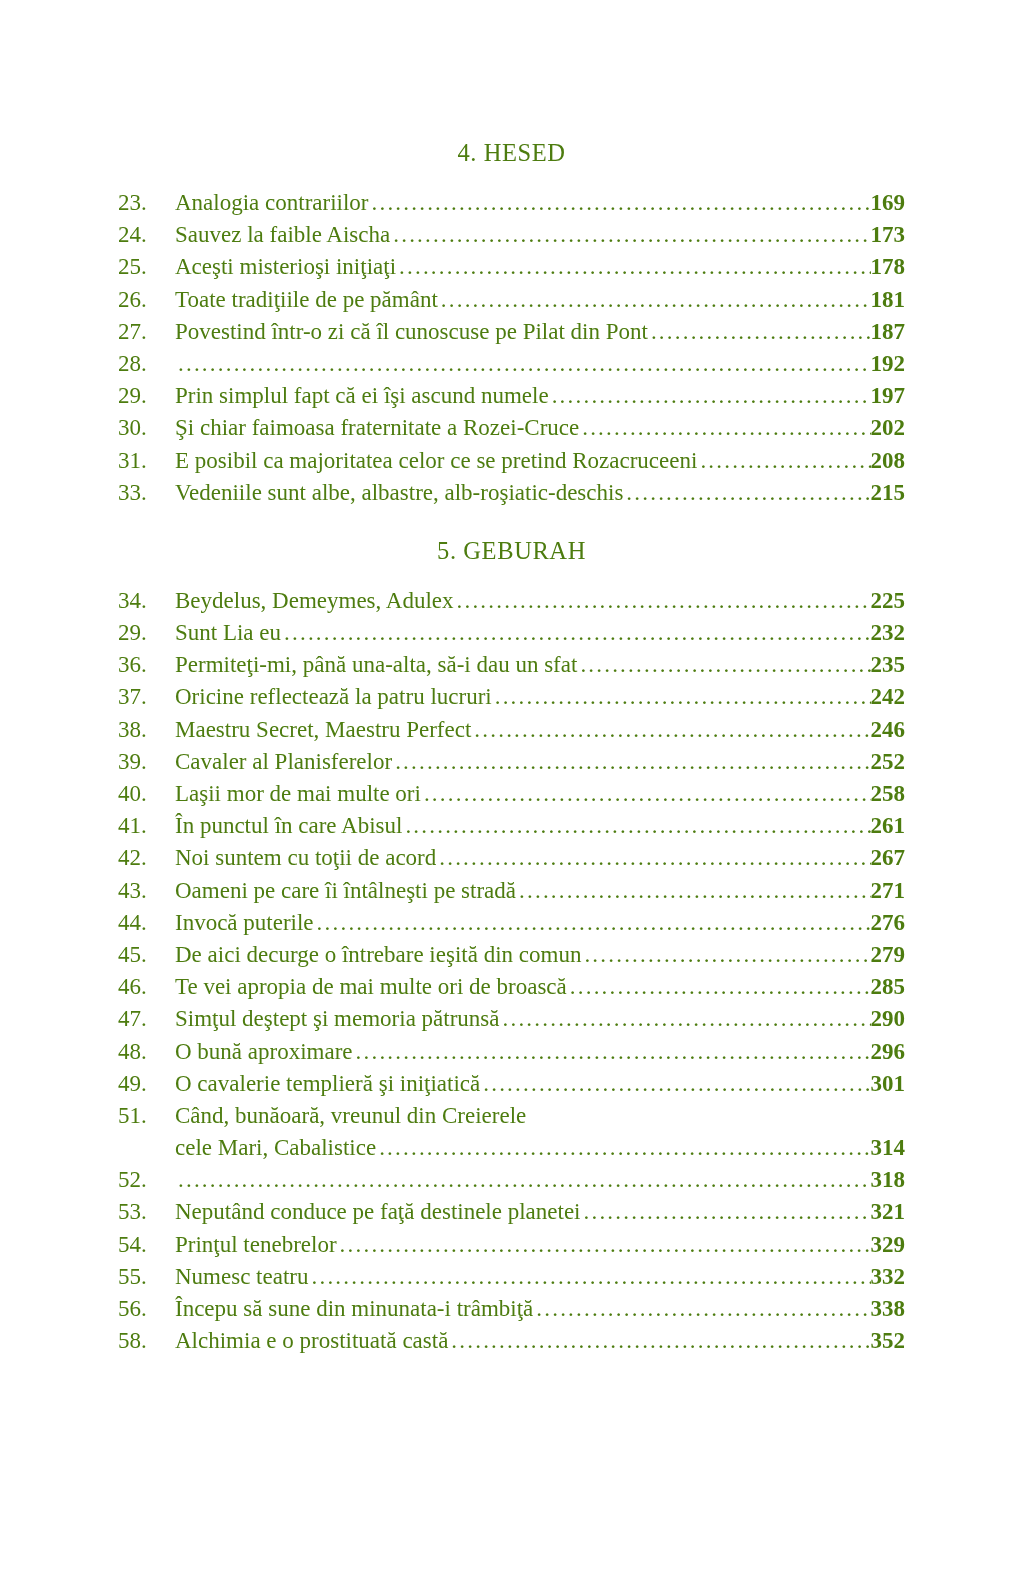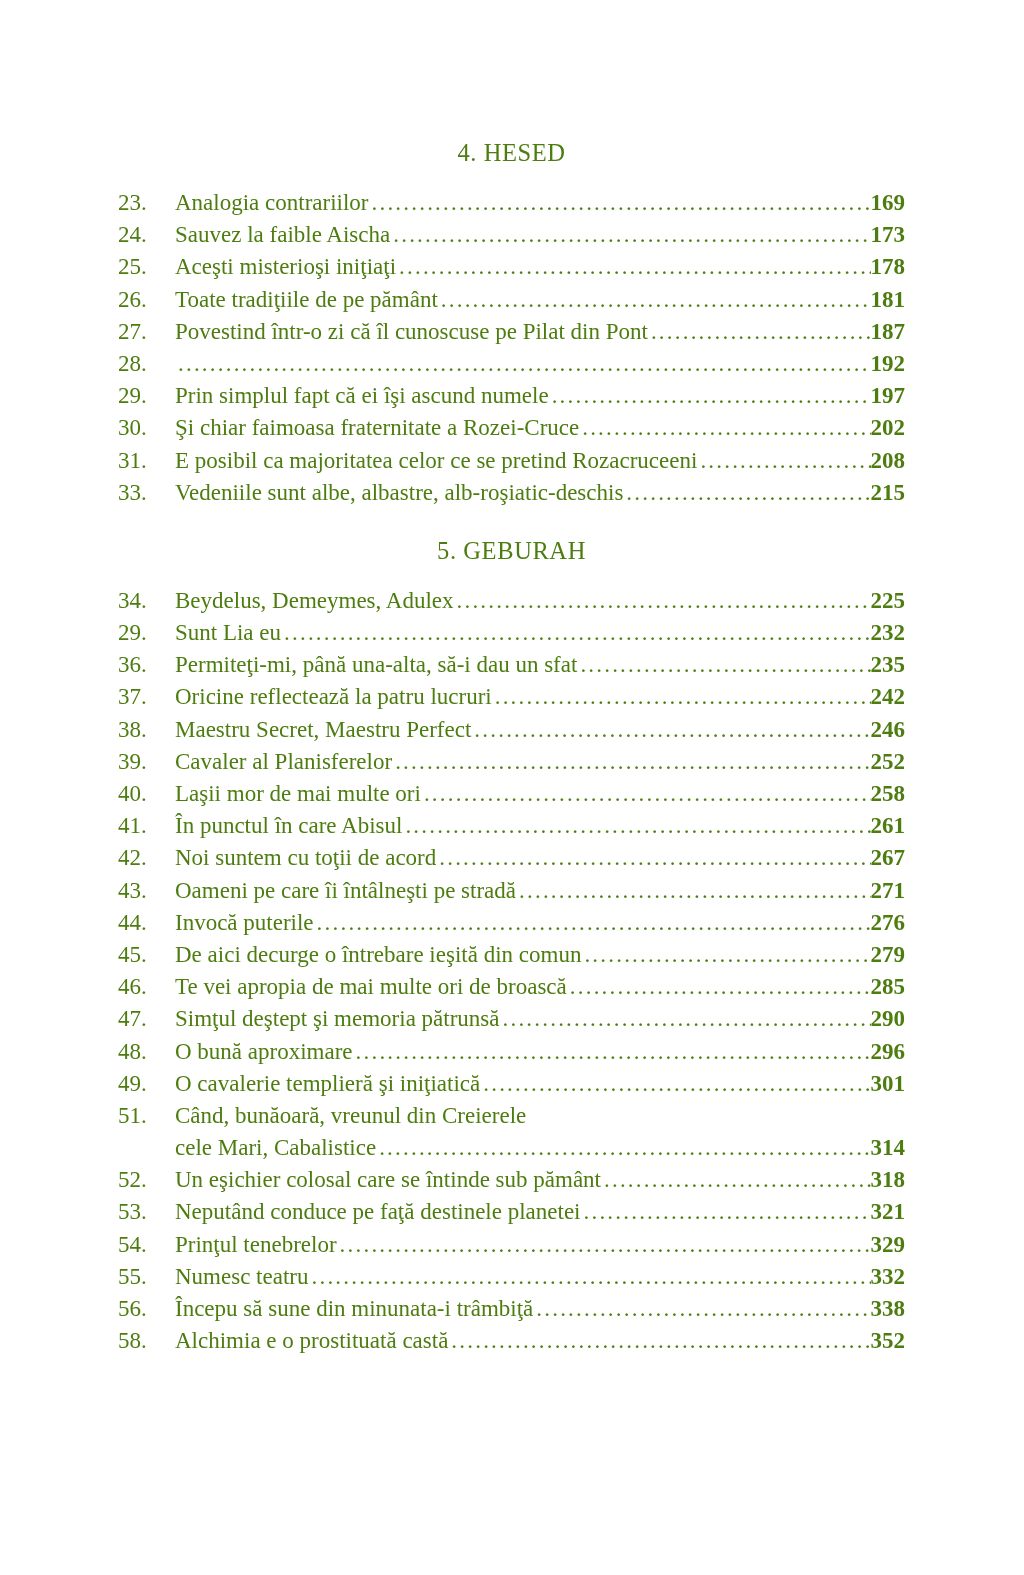--- a/index.html
+++ b/index.html
@@ -232,21 +232,20 @@
     <span class="page-num"></span>
   </div>
         <div class="row">
     <span class="num"></span>
     <span class="title">cele Mari, Cabalistice</span>
     <span class="dots"></span>
     <span class="page-num">314</span>
   </div>
         <div class="row">
     <span class="num">52.</span>
-    <span class="title">Un eşichier colosal care se întinde sub pământ</span>
     <span class="dots"></span>
     <span class="page-num">318</span>
   </div>
         <div class="row">
     <span class="num">53.</span>
     <span class="title">Neputând conduce pe faţă destinele planetei</span>
     <span class="dots"></span>
     <span class="page-num">321</span>
   </div>
         <div class="row">

